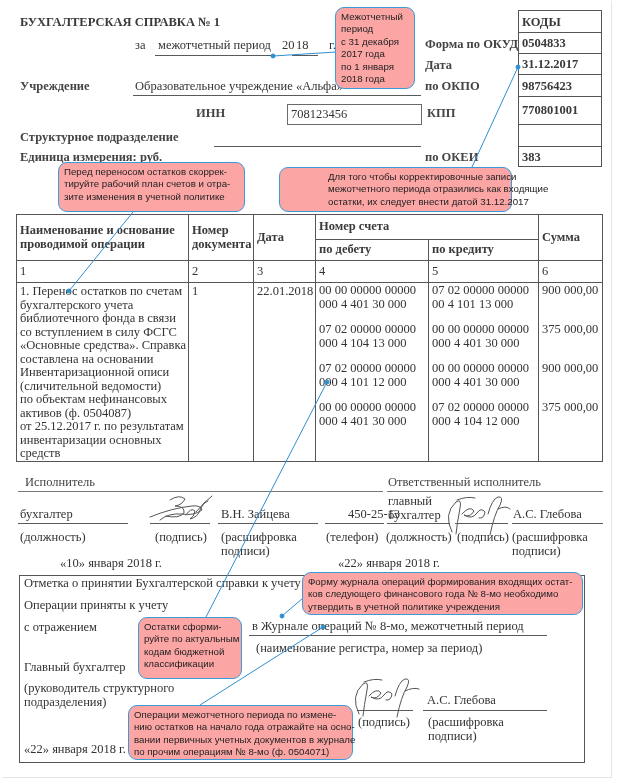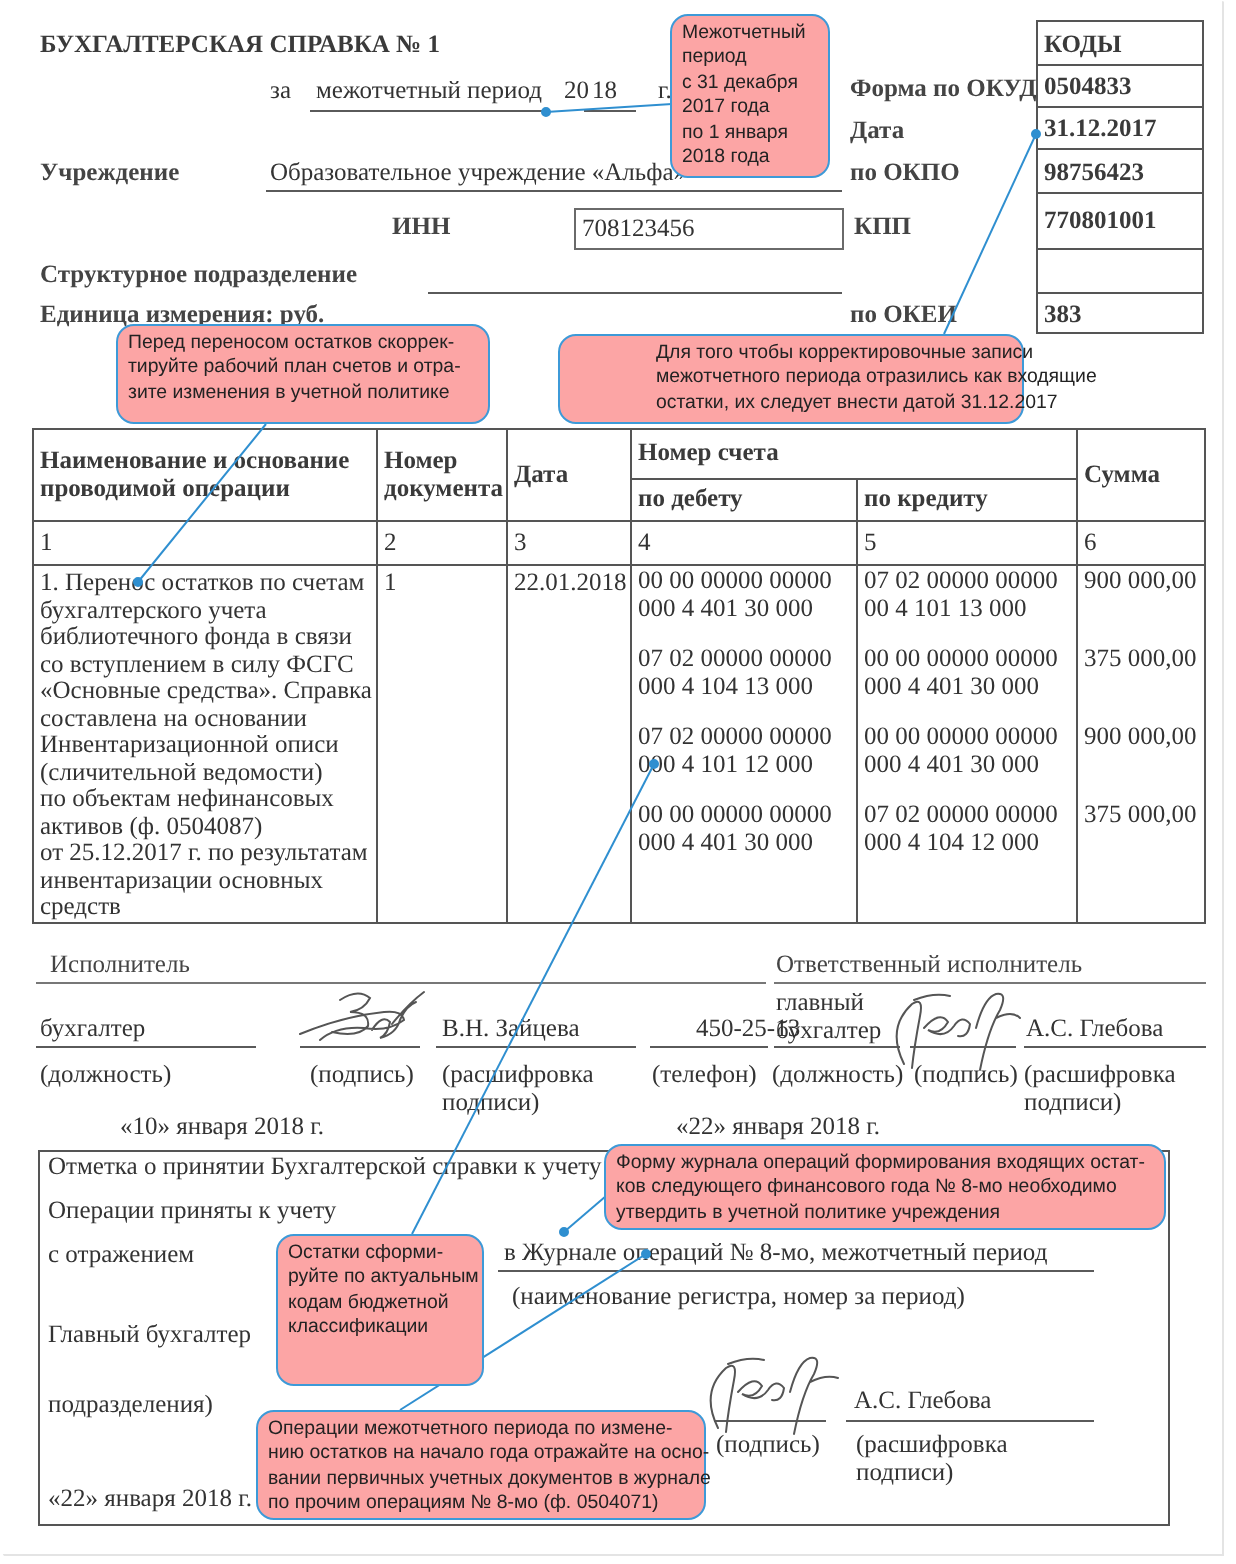--- a/index.html
+++ b/index.html
@@ -224,20 +224,21 @@
   <div class="t" style="left:338px; top:556px;">«22» января 2018 г.</div>
 
   <div class="acc-box"></div>
   <div class="t" style="left:24px; top:576px;">Отметка о принятии Бухгалтерской справки к учету</div>
   <div class="t" style="left:24px; top:598px;">Операции приняты к учету</div>
   <div class="t" style="left:24px; top:620px;">с отражением</div>
   <div class="t" style="left:252px; top:619px;">в Журнале операций № 8-мо, межотчетный период</div>
   <div class="ul" style="left:249px; top:635px; width:298px;"></div>
   <div class="t" style="left:256px; top:641px;">(наименование регистра, номер за период)</div>
   <div class="t" style="left:24px; top:660px;">Главный бухгалтер</div>
+  <div class="t" style="left:24px; top:681px;">(руководитель структурного</div>
   <div class="t" style="left:24px; top:695px;">подразделения)</div>
   <div class="t" style="left:427px; top:693px;">А.С. Глебова</div>
   <div class="ul" style="left:357px; top:710px; width:56px;"></div>
   <div class="ul" style="left:423px; top:710px; width:124px;"></div>
   <div class="t" style="left:358px; top:715px;">(подпись)</div>
   <div class="t" style="left:428px; top:715px;">(расшифровка</div>
   <div class="t" style="left:428px; top:729px;">подписи)</div>
   <div class="t" style="left:24px; top:742px;">«22» января 2018 г.</div>
 
   <svg class="sig" width="618" height="782">
@@ -292,21 +293,21 @@
   <div class="callout" style="left:279px; top:167px; width:233px; height:45px;padding-left:48px;">
     <div> Для того чтобы корректировочные записи</div>
     <div>межотчетного периода отразились как входящие</div>
     <div>остатки, их следует внести датой 31.12.2017</div>
   </div>
   <div class="callout" style="left:302px; top:572px; width:281px; height:43px;">
     <div> Форму журнала операций формирования входящих остат-</div>
     <div>ков следующего финансового года № 8-мо необходимо</div>
     <div>утвердить в учетной политике учреждения</div>
   </div>
-  <div class="callout" style="left:138px; top:617px; width:104px; height:76px;">
+  <div class="callout" style="left:138px; top:617px; width:104px; height:62px;">
     <div> Остатки сформи-</div>
     <div>руйте по актуальным</div>
     <div>кодам бюджетной</div>
     <div>классификации</div>
   </div>
   <div class="callout" style="left:128px; top:705px; width:225px; height:55px;">
     <div> Операции межотчетного периода по измене-</div>
     <div>нию остатков на начало года отражайте на осно-</div>
     <div>вании первичных учетных документов в журнале</div>
     <div>по прочим операциям № 8-мо (ф. 0504071)</div>

